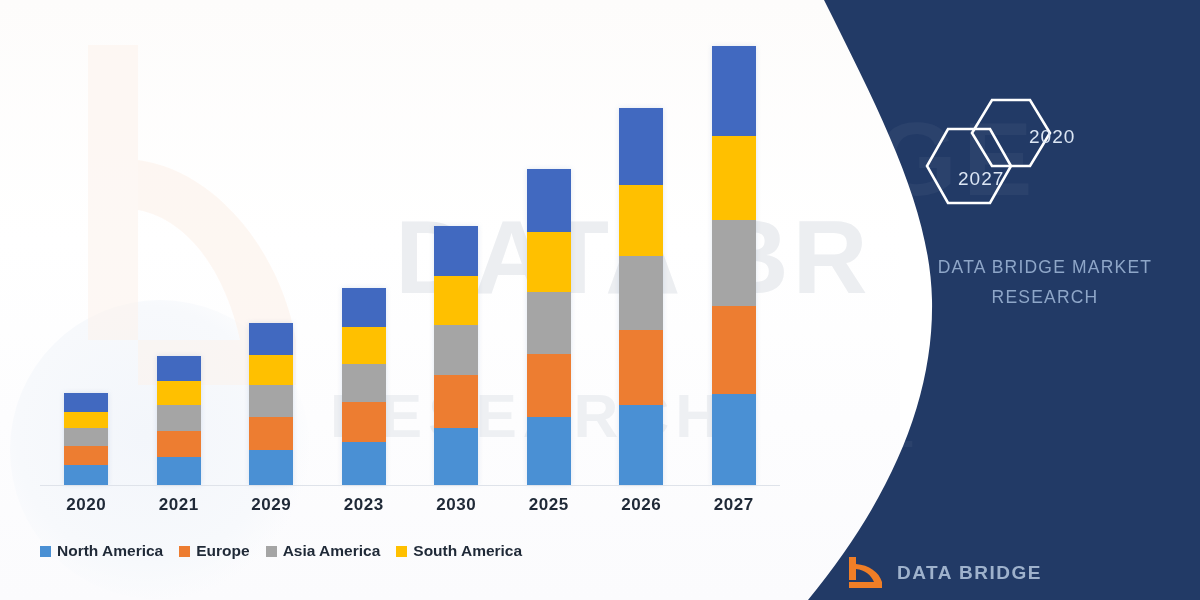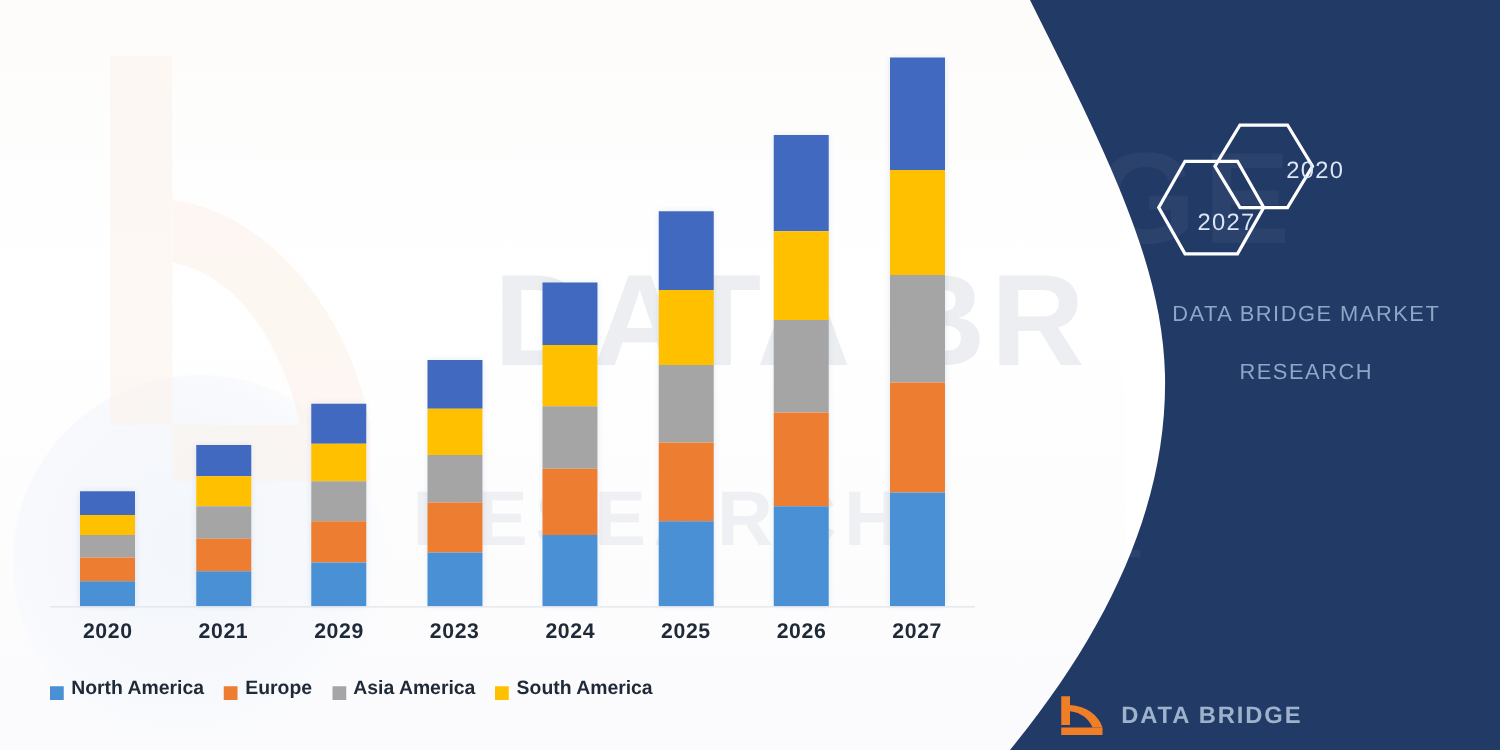--- a/index.html
+++ b/index.html
@@ -124,21 +124,21 @@
     position: absolute;
     left: 40px; top: 542px;
     width: 760px;
     display: flex;
     align-items: center;
     justify-content: flex-start;
     gap: 16px;
   }
   .legend-item {
     display: flex;
-    align-items: flex-end;
+    align-items: center;
     gap: 6px;
   }
   .legend-swatch {
     width: 11px; height: 11px;
     flex: 0 0 auto;
   }
   .legend-label {
     font-size: 15.5px;
     font-weight: 700;
     color: #1f2937;
@@ -164,21 +164,21 @@
   .hex-2027 { left: 958px; top: 168px; }
 
   .brand-line {
     position: absolute;
     text-align: center;
     color: #8ea6c8;
     font-size: 17.5px;
     letter-spacing: 1.2px;
     white-space: nowrap;
   }
-  .brand-1 { left: 905px; top: 241px; width: 280px; }
+  .brand-1 { left: 905px; top: 257px; width: 280px; }
   .brand-2 { left: 905px; top: 287px; width: 280px; }
 
   .panel-wm {
     position: absolute;
     font-weight: 700;
     color: rgba(255,255,255,0.045);
     letter-spacing: 6px;
     pointer-events: none;
     user-select: none;
     white-space: nowrap;
@@ -295,21 +295,21 @@
         </div>
       </div>
     <div class="baseline"></div>
   </div>
 
   <div class="xaxis">
       <div class="xtick">2020</div>
       <div class="xtick">2021</div>
       <div class="xtick">2029</div>
       <div class="xtick">2023</div>
-      <div class="xtick">2024</div>
+      <div class="xtick">2030</div>
       <div class="xtick">2025</div>
       <div class="xtick">2026</div>
       <div class="xtick">2027</div>
     </div>
 
   <div class="legend">
       <div class="legend-item">
         <span class="legend-swatch" style="background: rgb(74, 144, 212);"></span>
         <span class="legend-label">North America</span>
       </div>

